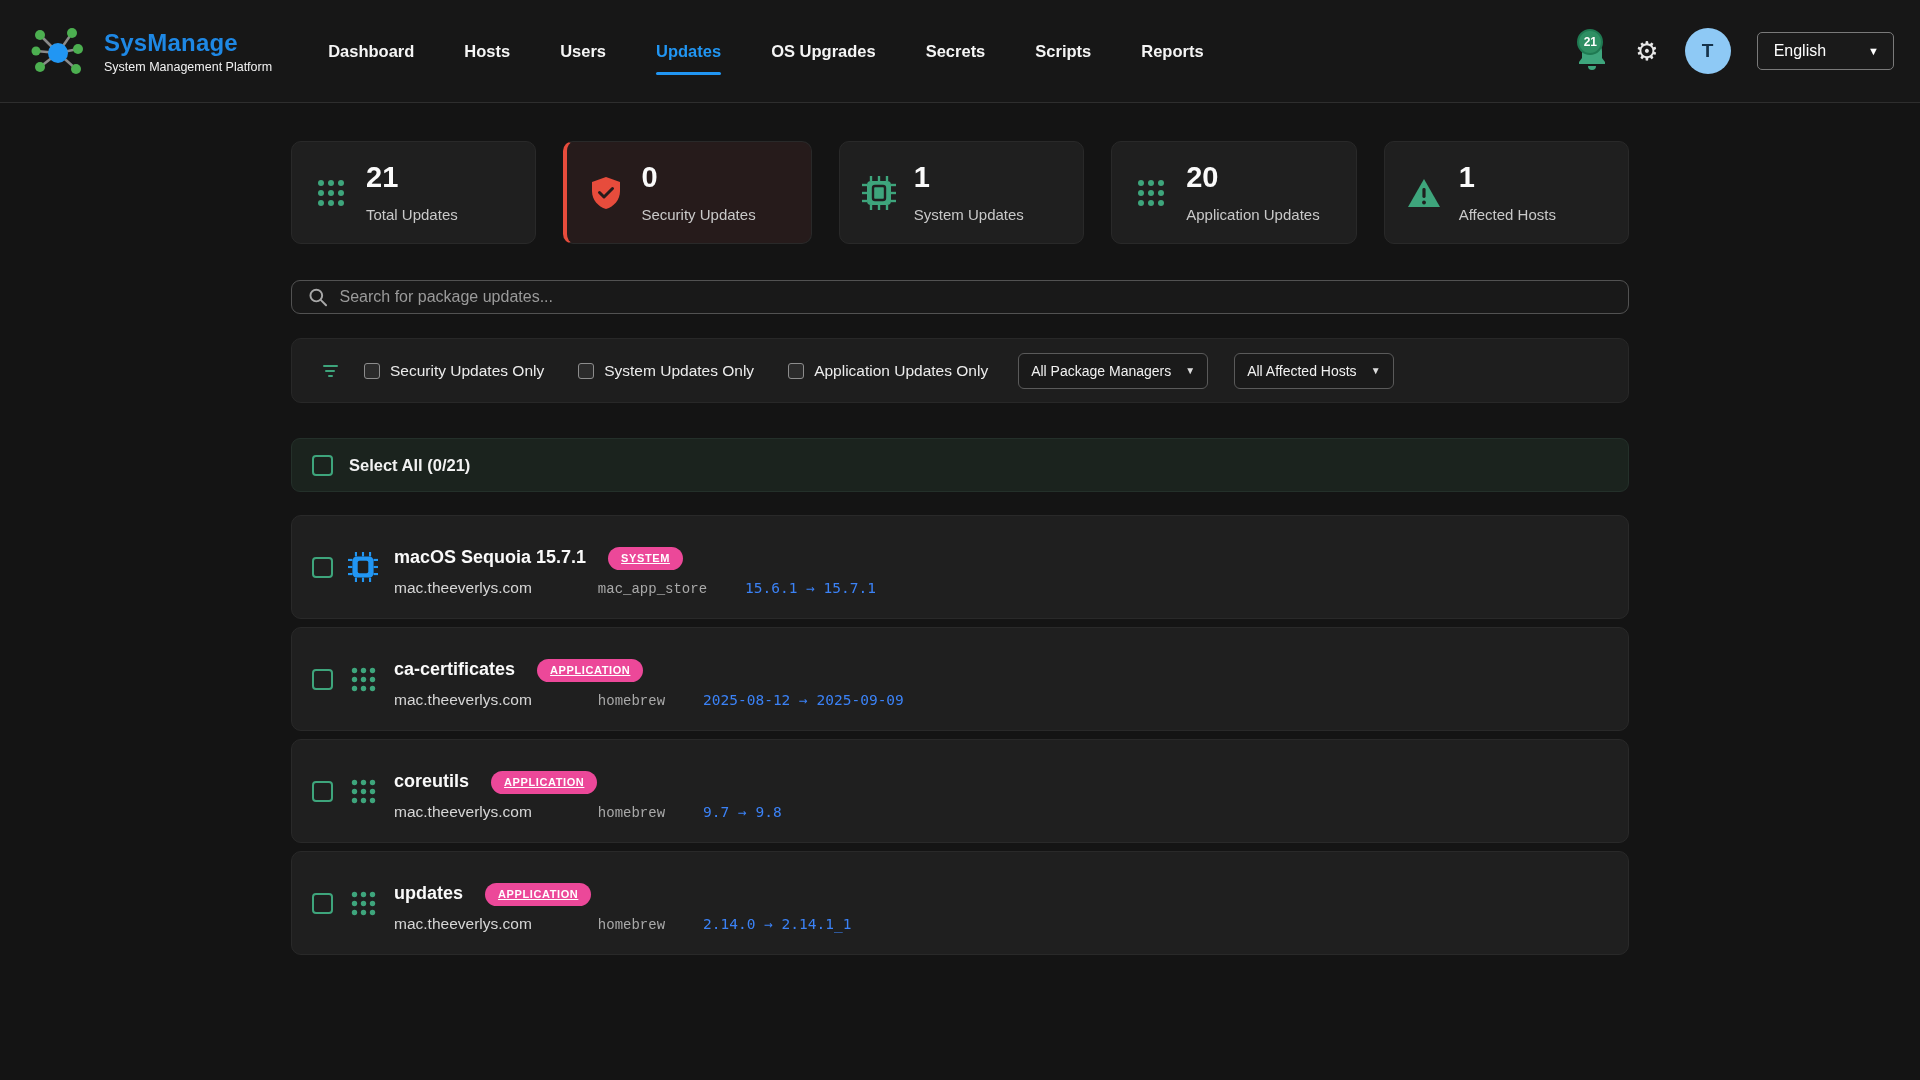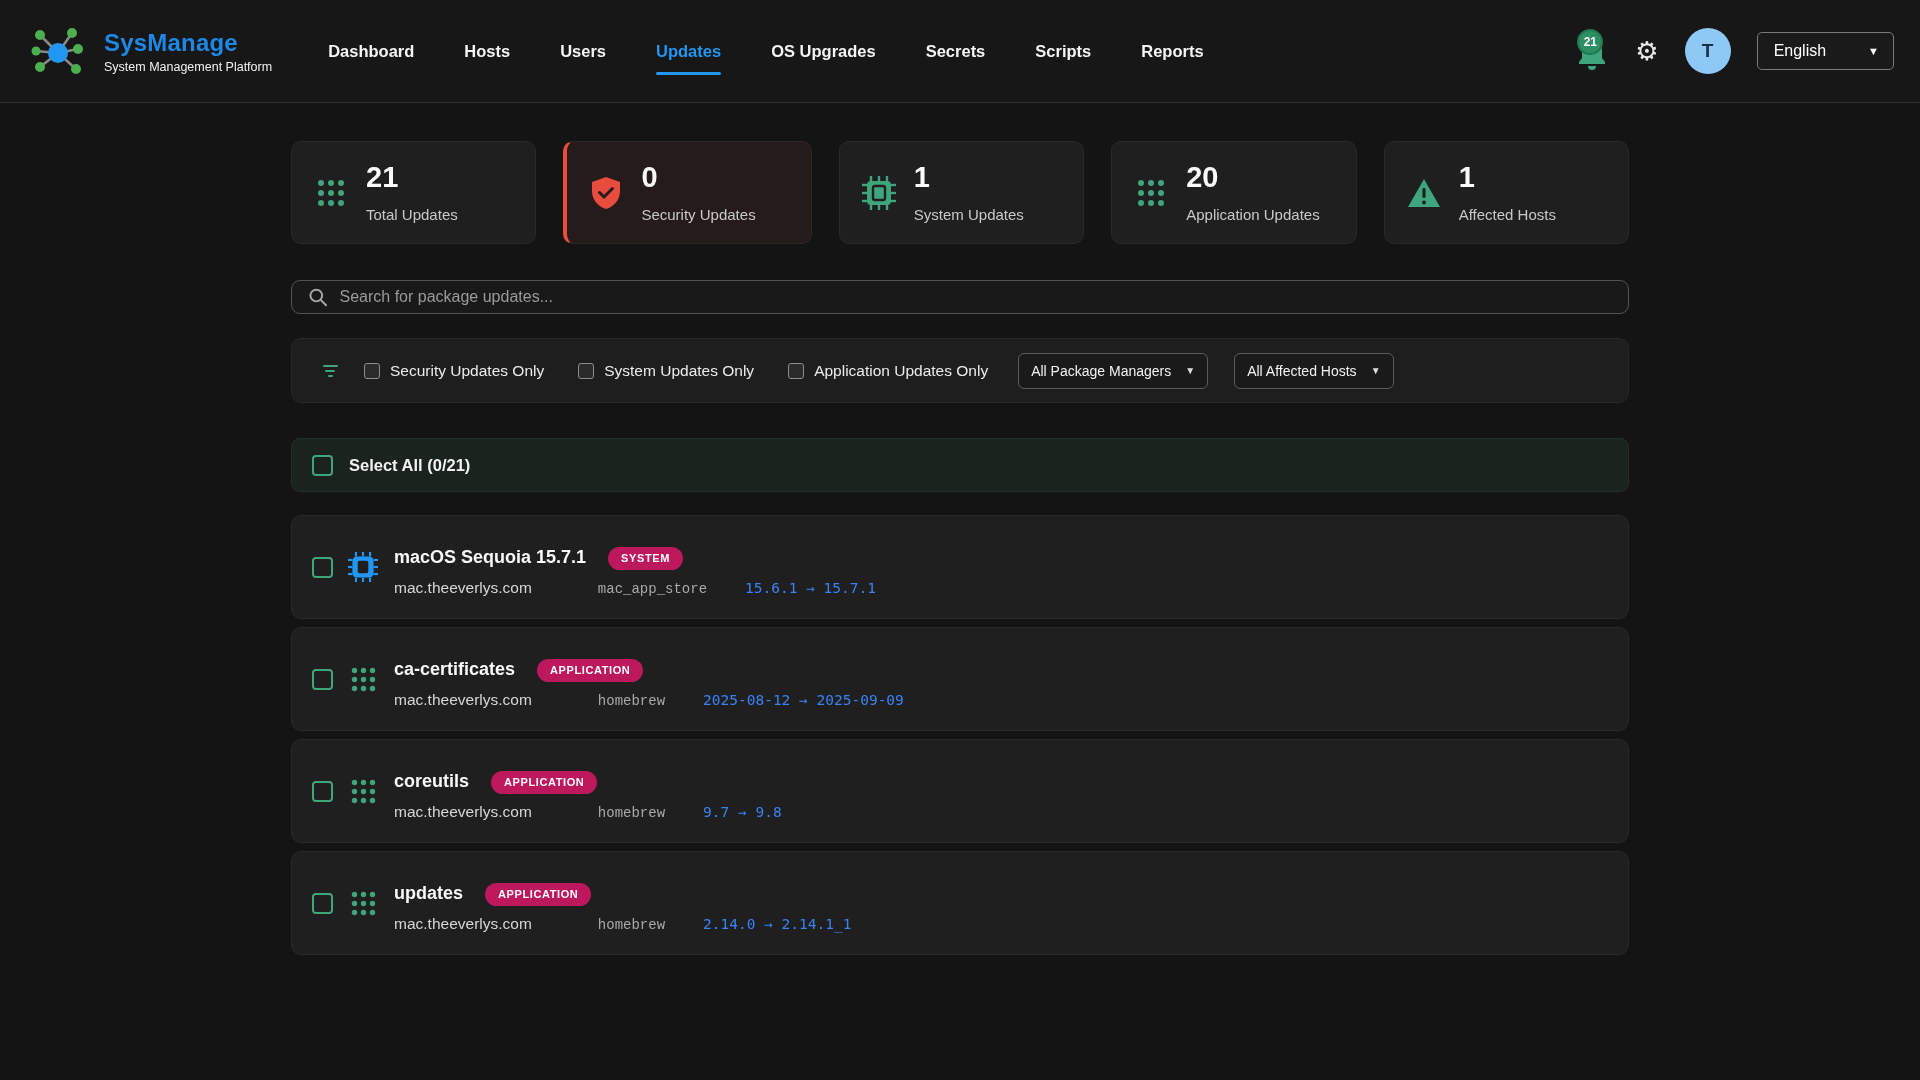--- a/index.html
+++ b/index.html
@@ -116,22 +116,22 @@
   .update-row {
     height:104px; background:#1f1f1f; border:1px solid #292929; border-radius:10px;
     display:flex; align-items:center; padding:0 18px;
   }
   .row-check { margin-left:2px; }
   .row-icon { width:30px; margin-left:15px; display:flex; justify-content:center; flex:none; }
   .row-body { margin-left:16px; display:flex; flex-direction:column; gap:9px; }
   .row-top { display:flex; align-items:flex-start; gap:22px;margin-top:10px; }
   .pkg-name { font-size:18px; font-weight:bold; color:#fafafa; }
   .badge {
-    background:#be185d; color:#fff; font-size:11px; font-weight:bold; letter-spacing:.6px;
-    border-radius:999px; padding:6px 13px; line-height:1;
+    background:#ec4899; color:#fff; font-size:11px; font-weight:bold; letter-spacing:.6px;
+    border-radius:999px; padding:6px 13px; line-height:1;text-decoration:underline;
   }
   .row-meta { display:flex; align-items:baseline; gap:38px; }
   .host { font-size:15.5px; color:#d6d6d6; }
   .manager { font-size:14px; color:#a9a9a9; font-family:Liberation Mono, monospace;margin-left:28px; }
   .version { font-size:14.5px; color:#3b82f6; font-family:"DejaVu Sans Mono", monospace; }
 </style>
 </head>
 <body>
 
 <div class="header">

